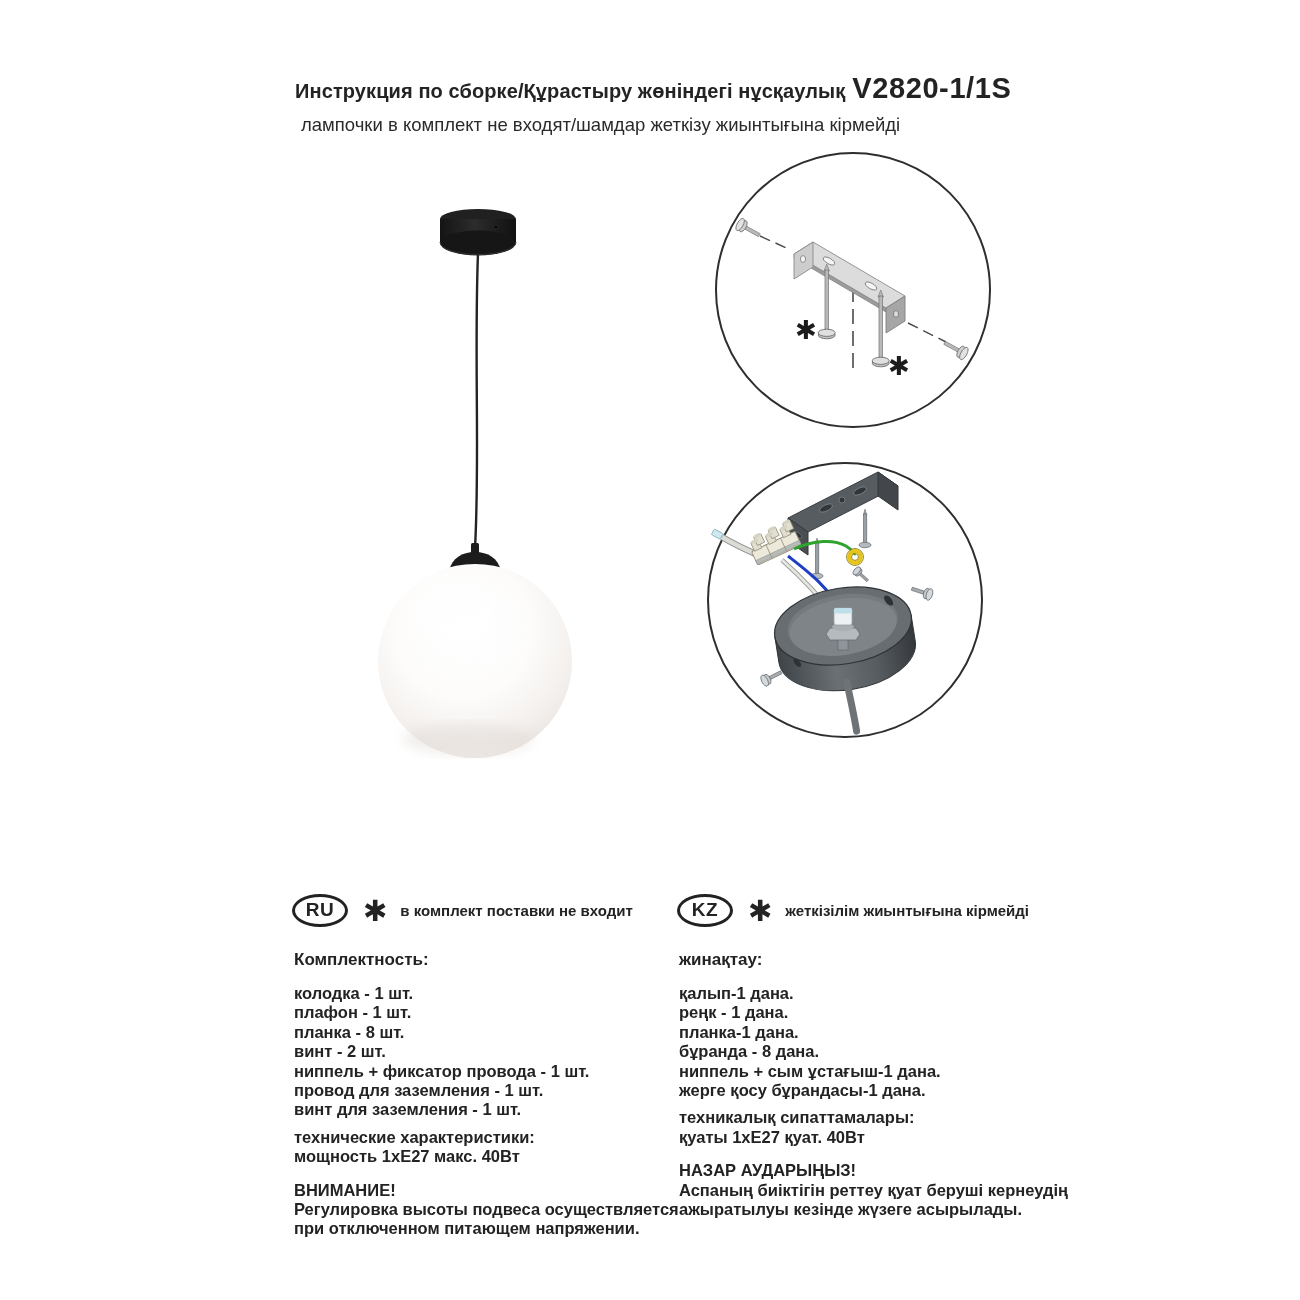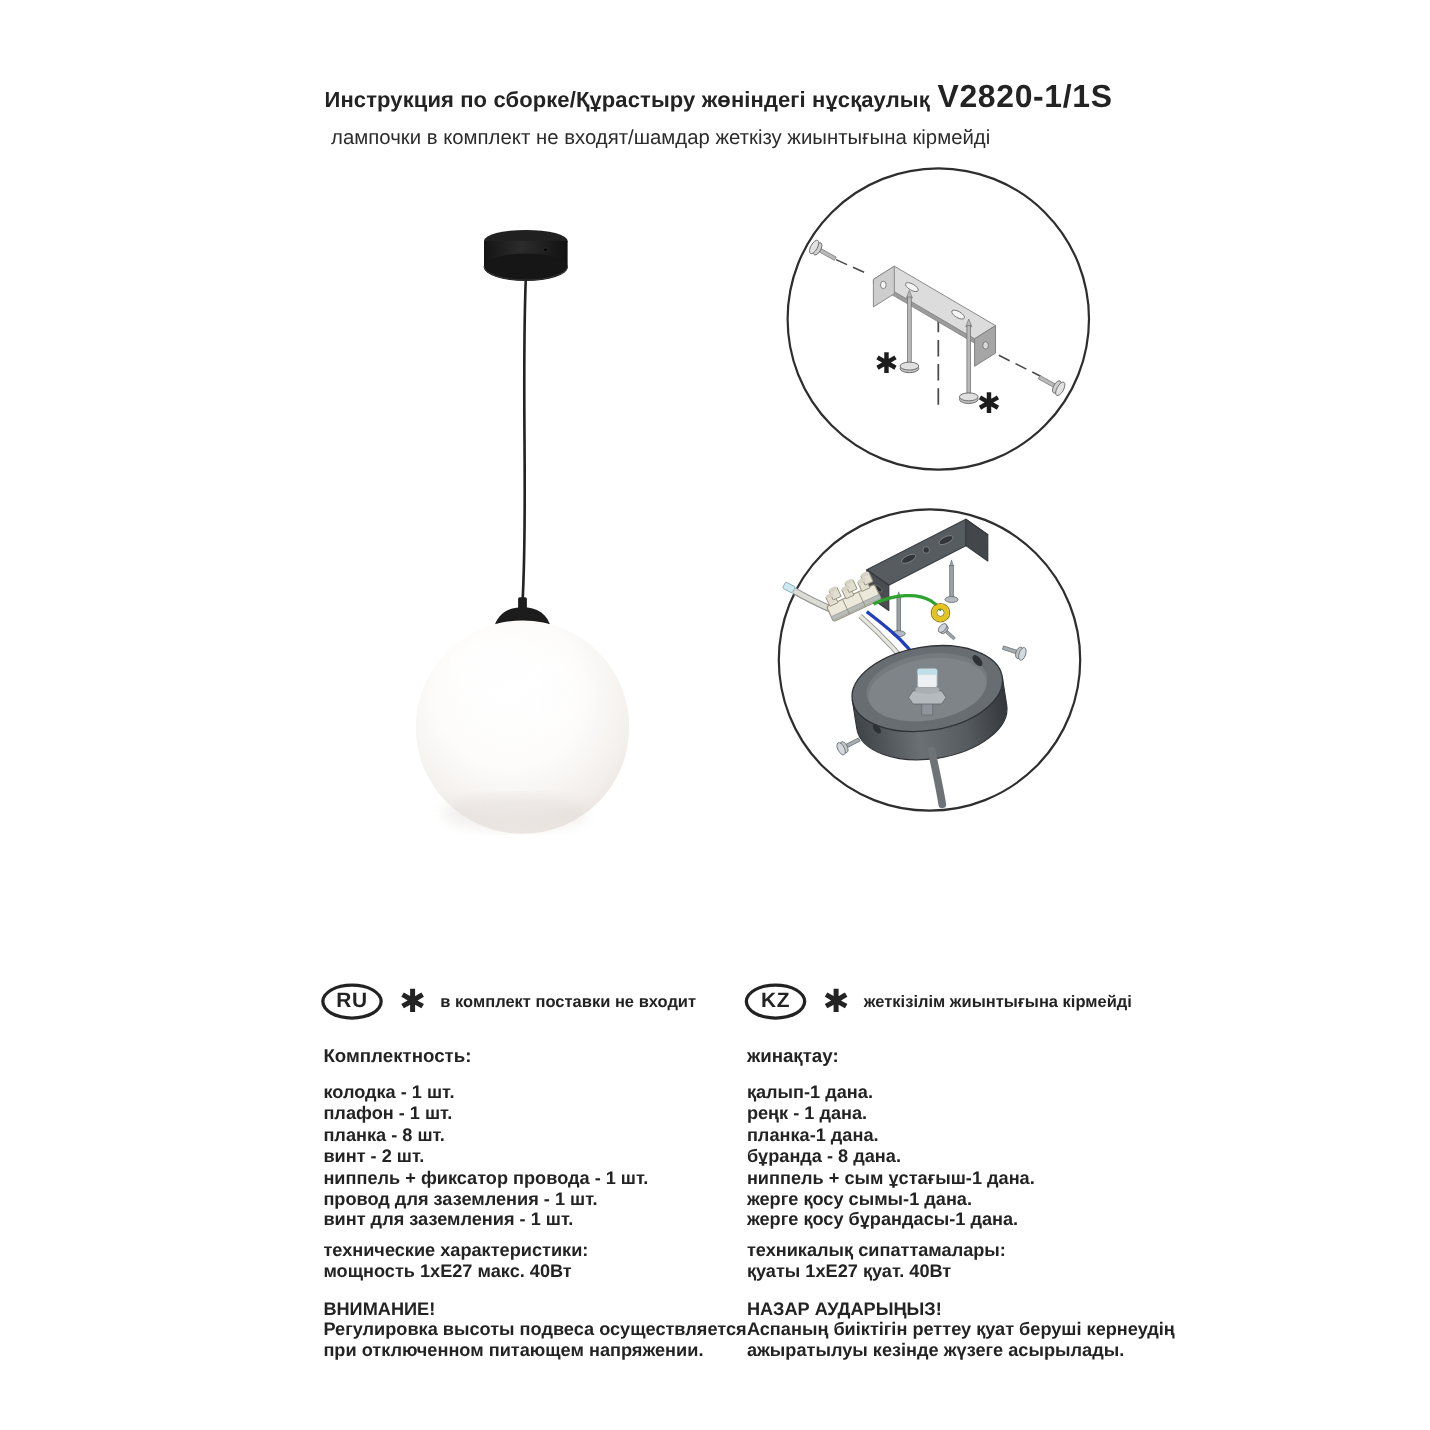--- a/index.html
+++ b/index.html
@@ -277,21 +277,20 @@
       <span class="ast">✱</span>
       <span class="note">жеткізілім жиынтығына кірмейді</span>
     </div>
     <h2 class="kit-h">жинақтау:</h2>
     <ul class="kit-list">
       <li>қалып-1 дана.</li>
       <li>реңк - 1 дана.</li>
       <li>планка-1 дана.</li>
       <li>бұранда - 8 дана.</li>
       <li>ниппель + сым ұстағыш-1 дана.</li>
-      <li>жерге қосу сымы-1 дана.</li>
       <li>жерге қосу бұрандасы-1 дана.</li>
     </ul>
     <div class="tech">
       <div>техникалық сипаттамалары:</div>
       <div>қуаты 1хЕ27 қуат. 40Вт</div>
     </div>
     <div class="warn">
       <span class="warn-title">НАЗАР АУДАРЫҢЫЗ!</span>
       <div>Аспаның биіктігін реттеу қуат беруші кернеудің</div>
       <div>ажыратылуы кезінде жүзеге асырылады.</div>

